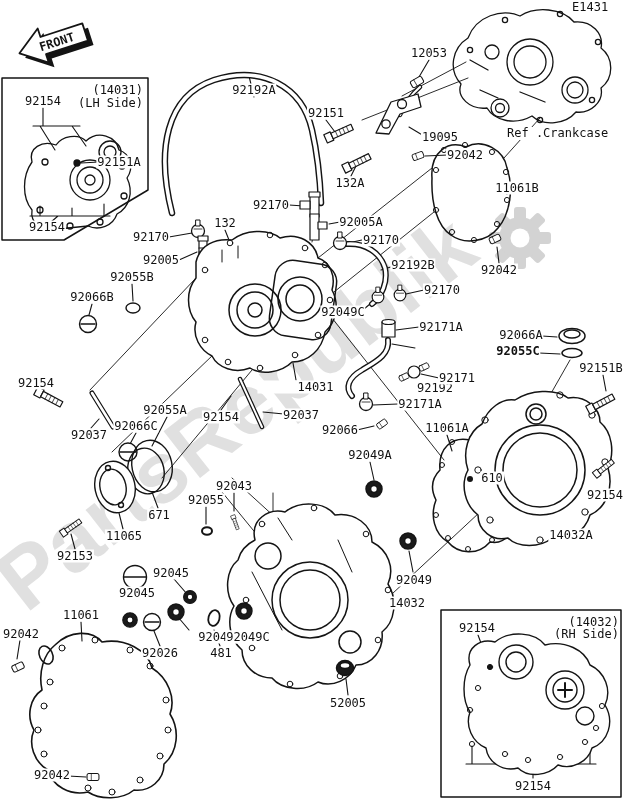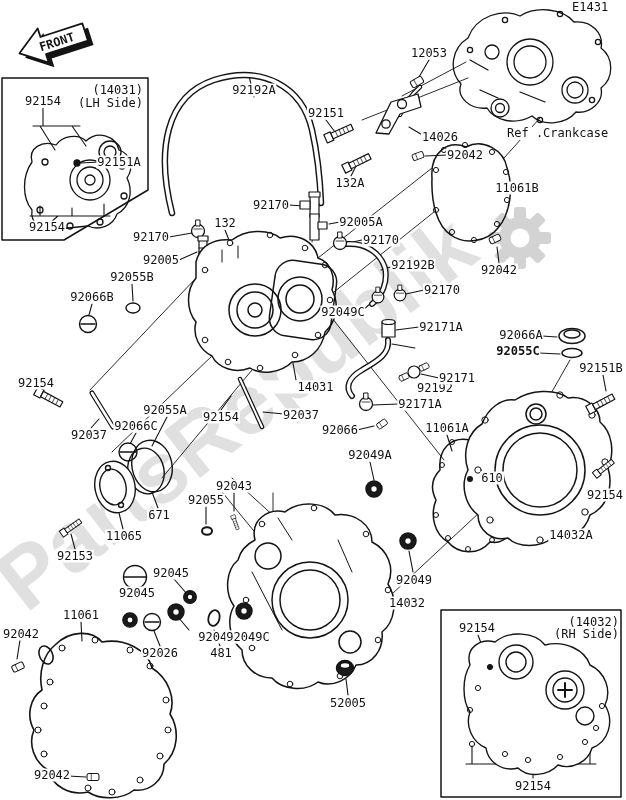--- a/index.html
+++ b/index.html
@@ -439,21 +439,21 @@
   <div class="static-label right-anchor" style="right:6px;top:616px;">(14032)</div>
   <div class="static-label right-anchor" style="right:6px;top:628px;">(RH Side)</div>
 
   <div id="labels-layer">
       <div class="label" style="left: 43px; top: 101px;">92154</div>
       <div class="label" style="left: 119px; top: 162px;">92151A</div>
       <div class="label" style="left: 47px; top: 227px;">92154</div>
       <div class="label" style="left: 254px; top: 90px;">92192A</div>
       <div class="label" style="left: 429px; top: 53px;">12053</div>
       <div class="label" style="left: 326px; top: 113px;">92151</div>
-      <div class="label" style="left: 440px; top: 137px;">14026</div>
+      <div class="label" style="left: 440px; top: 137px;">19095</div>
       <div class="label" style="left: 465px; top: 155px;">92042</div>
       <div class="label" style="left: 350px; top: 183px;">132A</div>
       <div class="label" style="left: 517px; top: 188px;">11061B</div>
       <div class="label" style="left: 271px; top: 205px;">92170</div>
       <div class="label" style="left: 361px; top: 222px;">92005A</div>
       <div class="label" style="left: 225px; top: 223px;">132</div>
       <div class="label" style="left: 151px; top: 237px;">92170</div>
       <div class="label" style="left: 381px; top: 240px;">92170</div>
       <div class="label" style="left: 161px; top: 260px;">92005</div>
       <div class="label" style="left: 132px; top: 277px;">92055B</div>

